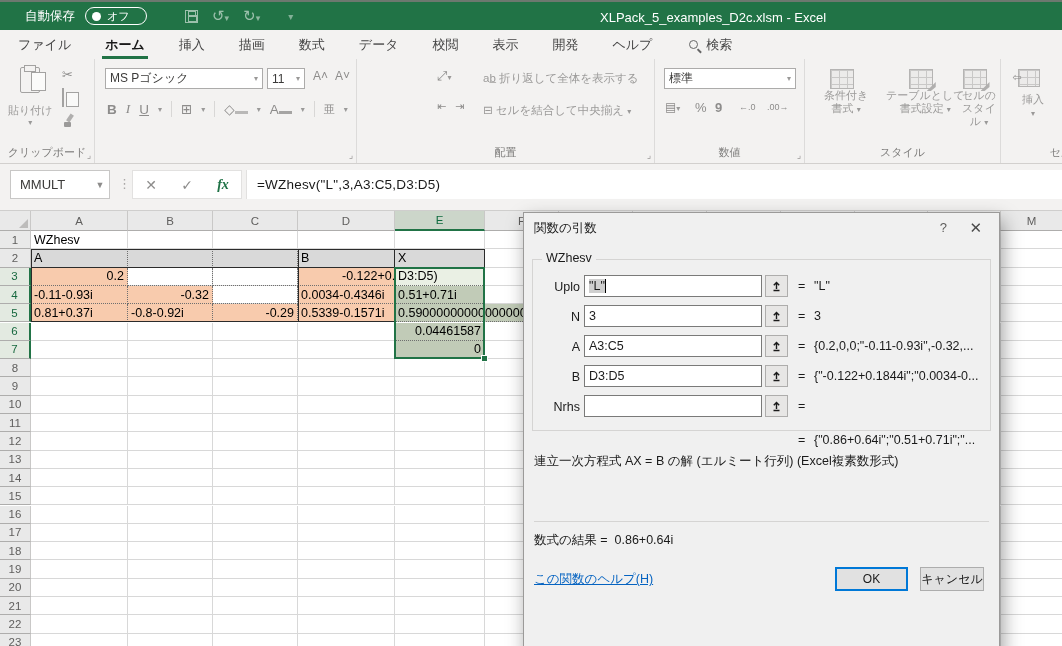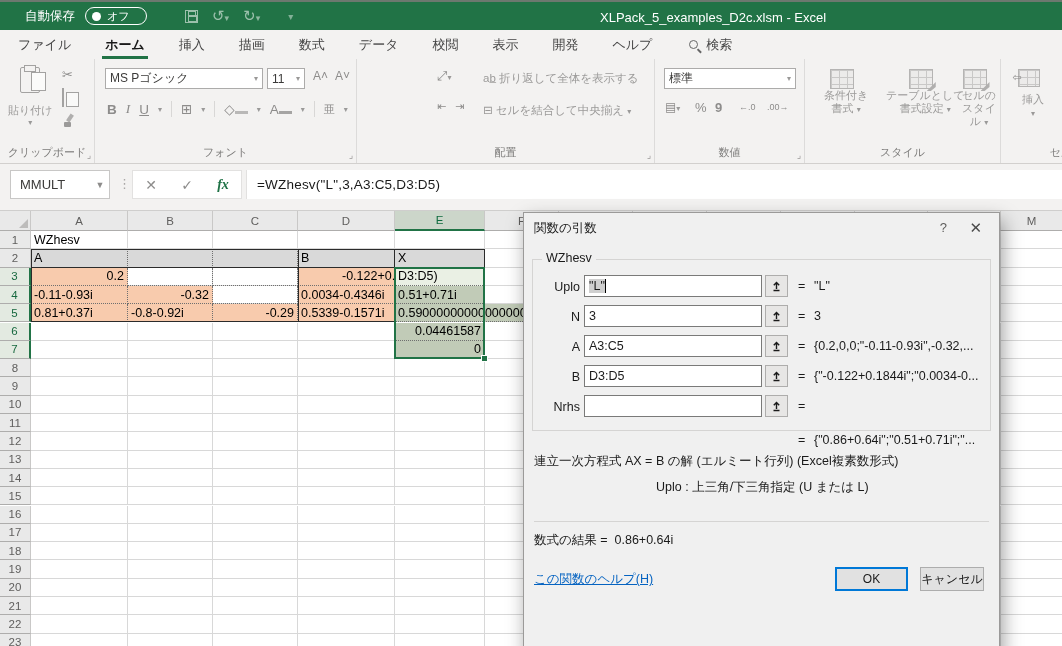--- a/index.html
+++ b/index.html
@@ -188,21 +188,20 @@
         <span class="caret">▾</span>
       <span class="vr"></span>
       <span>◇<span class="colorbar" style="background:#b9b8b7"></span></span>
         <span class="caret">▾</span>
       <span>A<span class="colorbar" style="background:#a5a4a3"></span></span>
         <span class="caret">▾</span>
       <span class="vr"></span>
       <span style="font-size:11px">亜</span>
         <span class="caret">▾</span>
     </div>
-    <span class="glabel">フォント</span>
     <span class="launcher">⌟</span>
   </div>
 
   <div class="rgroup" style="width:298px">
     <span style="position:absolute;left:12px;top:12px"><span class="lines-ic"></span></span>
     <span style="position:absolute;left:34px;top:12px"><span class="lines-ic"></span></span>
     <span style="position:absolute;left:56px;top:12px"><span class="lines-ic"></span></span>
     <span class="minibtn" style="position:absolute;left:80px;top:9px">⤢<span class="caret">▾</span></span>
     <span style="position:absolute;left:12px;top:44px"><span class="lines-ic short"></span></span>
     <span style="position:absolute;left:34px;top:44px"><span class="lines-ic short"></span></span>
@@ -705,21 +704,20 @@
       <svg width="11" height="12" viewBox="0 0 11 12">
         <path d="M5.5 9V3.2M2.8 5.3L5.5 2.5l2.7 2.8M2.5 10.5h6" stroke="#1a1a1a" stroke-width="1.4" fill="none"></path>
       </svg>
     </span>
   <span class="feq" style="top:186px">=</span>
 
   <span class="feq" style="top:220px">=</span>
   <span class="fval" style="top:220px">{"0.86+0.64i";"0.51+0.71i";"...</span>
 
   <span class="dlg-desc" style="top:240px">連立一次方程式 AX = B の解 (エルミート行列) (Excel複素数形式)</span>
-  <span class="dlg-desc" style="top:266px;left:132px">Uplo  : 上三角/下三角指定 (U または L)</span>
 
   <div class="dlg-sep" style="top:308px"></div>
   <span class="dlg-desc" style="top:319px">
     <span>数式の結果 = </span>&nbsp;<span>0.86+0.64i</span>
   </span>
 
   <span class="dlg-link" style="top:358px">この関数のヘルプ(H)</span>
   <div class="btn primary" style="left:311px;top:354px;width:73px">OK</div>
   <div class="btn" style="left:396px;top:354px;width:64px">キャンセル</div>
 </div>

